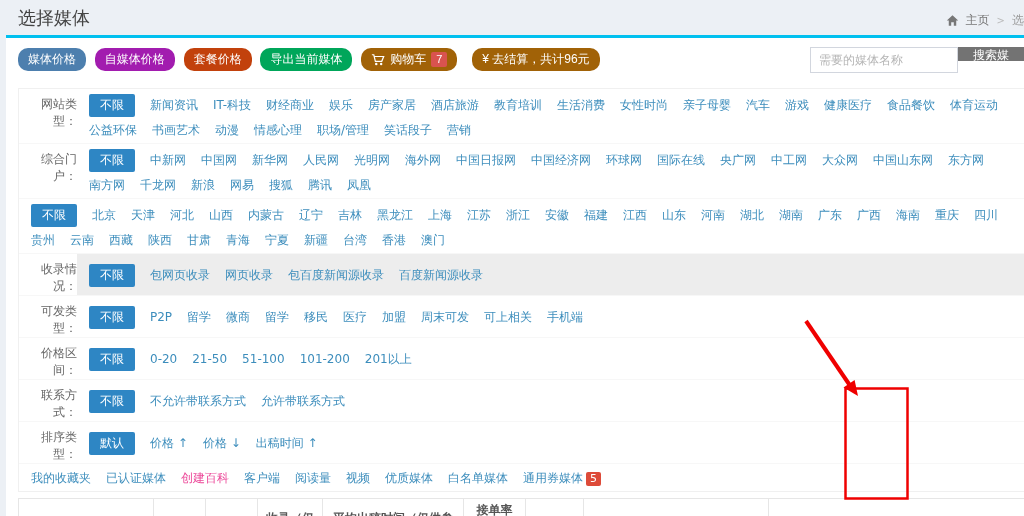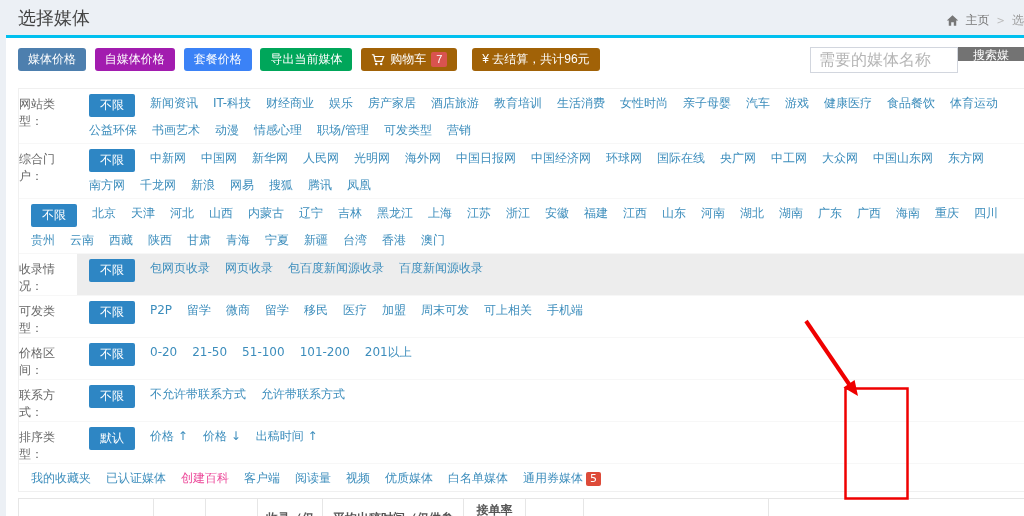--- a/index.html
+++ b/index.html
@@ -9,36 +9,36 @@
   .page-title{position:absolute;left:18px;top:6px;font-size:18px;color:#444}
   .breadcrumb{position:absolute;right:-36px;top:12px;white-space:nowrap;color:#777;
     font-size:12px;display:flex;align-items:center;gap:7px}
   .crumb-sep{color:#bbb;font-size:10px}
   .crumb-current{color:#999}
   .panel{position:absolute;left:6px;top:35px;width:1018px;height:481px;background:#fff;
     border-top:3px solid #00c0ef;overflow:hidden}
   
   .toolbar{position:relative;height:42px;padding:10px 0 0 12px}
   .tbtn{display:inline-flex;align-items:center;gap:5px;height:23px;padding:0 10px;border:none;
-    border-radius:3px;color:#fff;font-size:12px;margin-right:5px;cursor:pointer;vertical-align:top}
-  .b-primary{background:#4d7fae}.b-info{background:#a21caf}.b-danger{background:#3b82f6}
+    border-radius:10px;color:#fff;font-size:12px;margin-right:5px;cursor:pointer;vertical-align:top}
+  .b-primary{background:#4d7fae}.b-info{background:#a21caf}.b-danger{background:#c2410c}
   .b-success{background:#00a65a}.b-warning{background:#a16207}
   .checkout{margin-left:6px}
   .cart-badge{background:#d9534f;color:#fff;padding:0 5px;border-radius:2px;font-size:11px;
     height:15px;line-height:15px;display:inline-block}
   .search-group{position:absolute;left:804px;top:9px;display:flex}
-  .search-input{width:148px;height:26px;border:1px solid #d2d6de;padding:0 8px;font-size:16px;color:#555;outline:none}
+  .search-input{width:148px;height:26px;border:1px solid #d2d6de;padding:0 8px;font-size:12px;color:#555;outline:none}
   .search-input::placeholder{color:#b5b5b5}
   .search-btn{height:14px;background:#737373;color:#fff;border:none;padding:0 14px;font-size:12px;cursor:pointer}
   
   .filters{margin:8px 0 0 12px;border:1px solid #f0f0f0;border-right:none}
   .frow{display:flex;border-bottom:1px solid #f7f7f7}
   .frow:last-child{border-bottom:none}
-  .flabel{width:58px;color:#666;padding-top:7px;flex:none;font-size:12px}
-  .fopts{flex:1;padding:3px 4px 1px 12px;display:flex;flex-wrap:wrap;align-items:flex-start}
+  .flabel{width:58px;text-align:right;color:#666;padding-top:7px;flex:none;font-size:12px}
+  .fopts{flex:1;padding:3px 4px 1px 12px;display:flex;flex-wrap:wrap;align-items:center}
   .fopts.shaded{background:#ededed}
   .fopt{color:#3c8dbc;margin:2px 15px 2px 0;cursor:pointer;line-height:19px;white-space:nowrap}
   .fopt.sel{background:#2e86c4;color:#fff;padding:2px 11px;border-radius:2px}
   .fopt.redlink{color:#ec4899}
   .fbadge{display:inline-block;background:#dd4b39;color:#fff;font-size:11px;line-height:14px;
     padding:0 4px;margin-left:3px;border-radius:2px}
   
   .media-table{border-collapse:collapse;margin:6px 0 0 12px;width:1006px;table-layout:fixed;font-size:12px}
   .media-table th,.media-table td{border:1px solid #e6e6e6;text-align:center;padding:4px;color:#555;vertical-align:middle}
   .media-table thead th{font-weight:bold;height:34px;line-height:15px;background:#fff}
@@ -103,21 +103,21 @@
           <span class="fopt">汽车</span>
           <span class="fopt">游戏</span>
           <span class="fopt">健康医疗</span>
           <span class="fopt">食品餐饮</span>
           <span class="fopt">体育运动</span>
           <span class="fopt">公益环保</span>
           <span class="fopt">书画艺术</span>
           <span class="fopt">动漫</span>
           <span class="fopt">情感心理</span>
           <span class="fopt">职场/管理</span>
-          <span class="fopt">可发类型</span>
+          <span class="fopt">笑话段子</span>
           <span class="fopt">营销</span>
         </div>
       </div>
       <div class="frow">
         <div class="flabel">综合门户：</div>
         <div class="fopts">
           <span class="fopt sel">不限</span>
           <span class="fopt">中新网</span>
           <span class="fopt">中国网</span>
           <span class="fopt">新华网</span>

